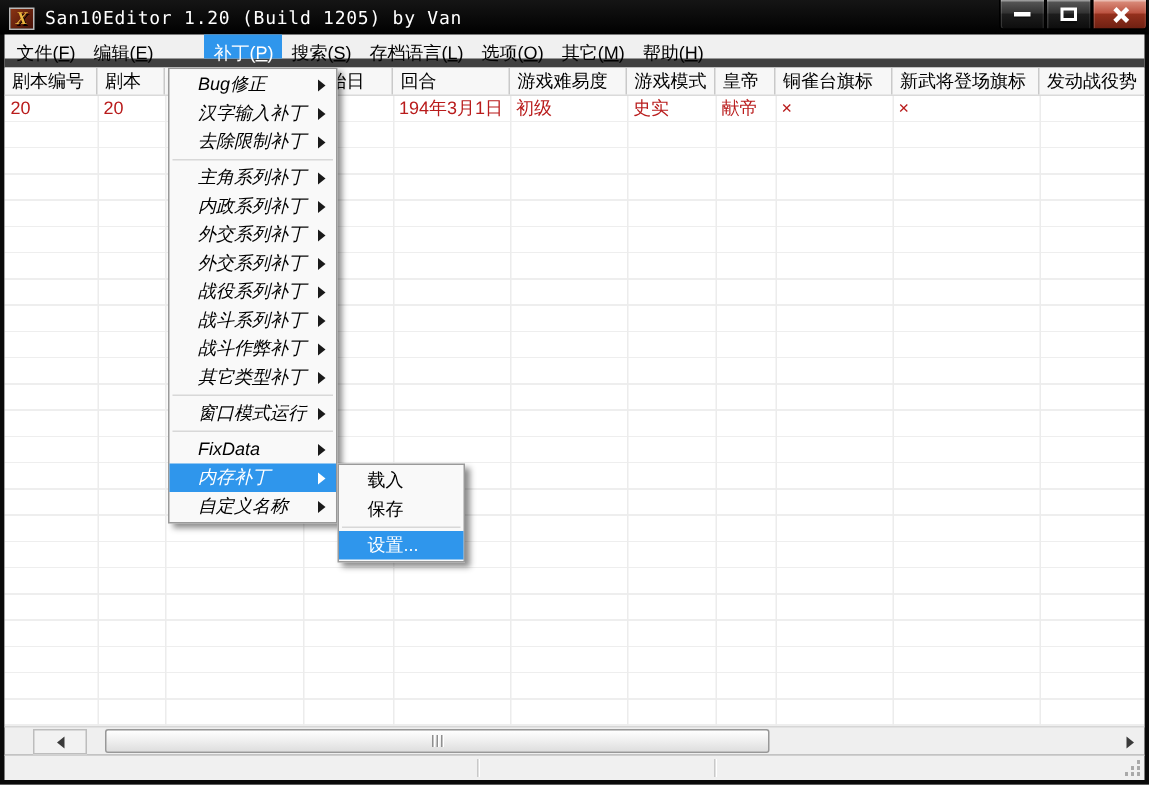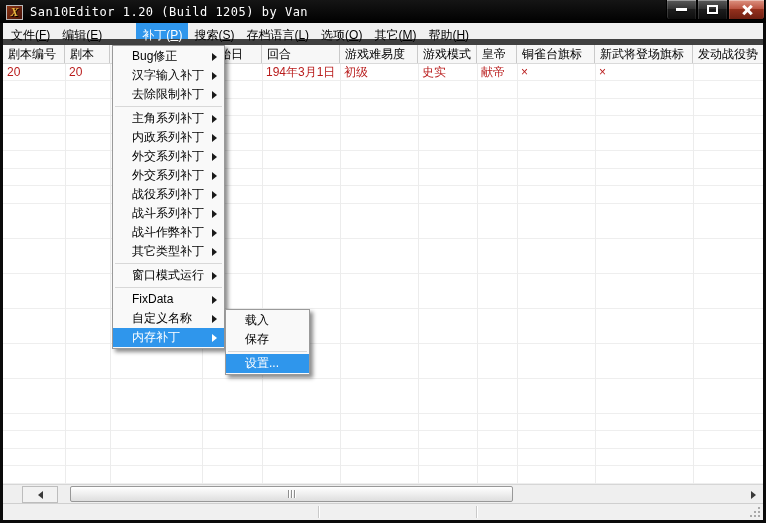--- a/index.html
+++ b/index.html
@@ -89,21 +89,21 @@
   }
   .c0{width:62px}.c1{width:45px}.c2{width:92px}.c3{width:60px}.c4{width:78px}
   .c5{width:78px}.c6{width:59px}.c7{width:40px}.c8{width:78px}.c9{width:98px}
   .c10{width:72px; border-right:none;}
 
   
   .menu {
     position:absolute; background:#f9f9f9; border:1px solid #9a9a9a;
     box-shadow:3px 3px 4px rgba(0,0,0,.45); z-index:50; padding:1px 0;
   }
-  .dropdown { left:112px; top:45px; width:113px; }
+  .dropdown { left:112px; top:45px; width:113px;font-style:italic; }
   .submenu  { left:225px; top:309px; width:85px; }
   .menuitem {
     position:relative; height:19px; line-height:19px; padding-left:19px;
     font-size:12px; color:#000; white-space:nowrap; cursor:default;
   }
   .menuitem.hl { background:#2f96ec; color:#fff; }
   .msep { height:1px; background:#d8d8d8; margin:2px 2px; }
   .arrow {
     position:absolute; right:7px; top:50%; margin-top:-4px;
     width:0; height:0; border-left:5px solid #1a1a1a;
@@ -240,22 +240,22 @@
     <div class="menuitem"><span>外交系列补丁</span><span class="arrow"></span></div>
     <div class="menuitem"><span>外交系列补丁</span><span class="arrow"></span></div>
     <div class="menuitem"><span>战役系列补丁</span><span class="arrow"></span></div>
     <div class="menuitem"><span>战斗系列补丁</span><span class="arrow"></span></div>
     <div class="menuitem"><span>战斗作弊补丁</span><span class="arrow"></span></div>
     <div class="menuitem"><span>其它类型补丁</span><span class="arrow"></span></div>
     <div class="msep"></div>
     <div class="menuitem"><span>窗口模式运行</span><span class="arrow"></span></div>
     <div class="msep"></div>
     <div class="menuitem"><span>FixData</span><span class="arrow"></span></div>
+    <div class="menuitem hl"><span>内存补丁</span><span class="arrow"></span></div>
     <div class="menuitem"><span>自定义名称</span><span class="arrow"></span></div>
-    <div class="menuitem hl"><span>内存补丁</span><span class="arrow"></span></div>
   </div>
 
   <div class="menu submenu">
     <div class="menuitem"><span>载入</span></div>
     <div class="menuitem"><span>保存</span></div>
     <div class="msep"></div>
     <div class="menuitem hl"><span>设置...</span></div>
   </div>
 
   <div class="hscroll">

